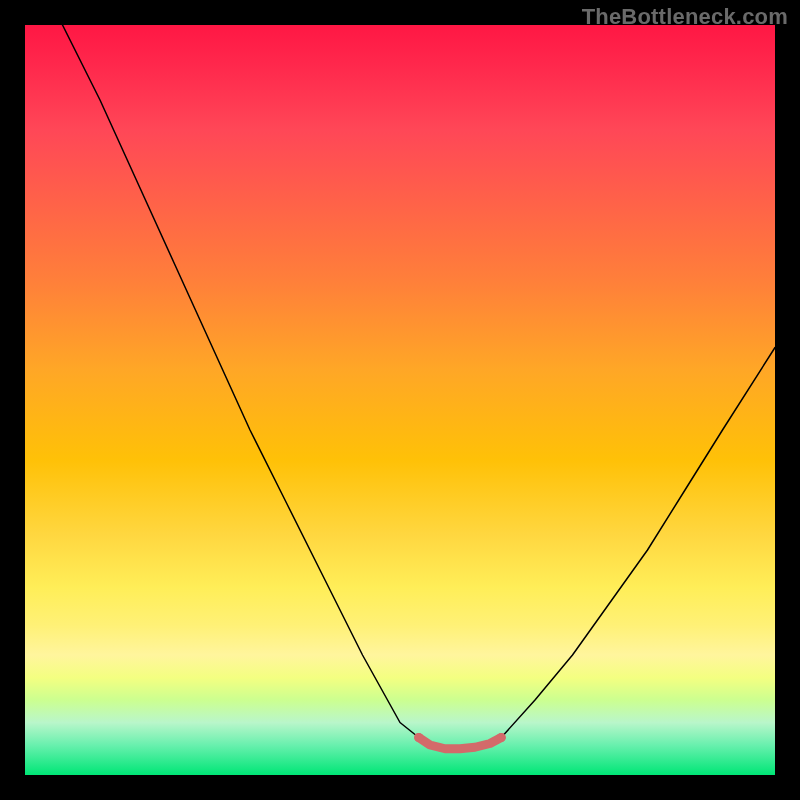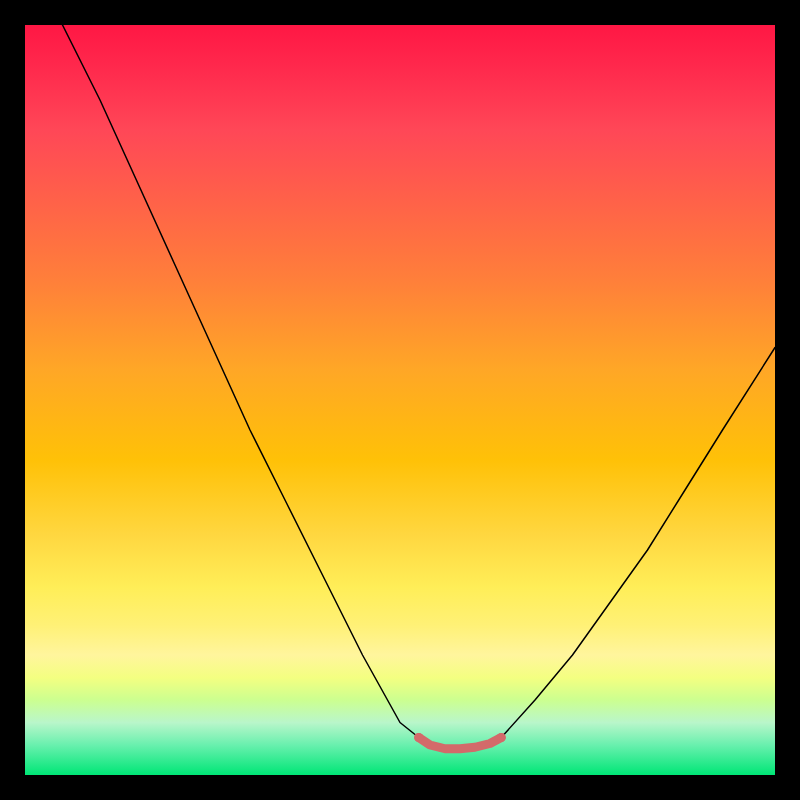--- a/index.html
+++ b/index.html
@@ -50,20 +50,21 @@
     position: absolute;
     left: 0; top: 0;
     width: 100%;
     height: 100%;
   }
 </style>
 </head>
 <body>
 
 <div class="frame">
+  <div class="watermark">TheBottleneck.com</div>
   <div class="plot-area">
     <svg class="curve" viewBox="0 0 750 750" preserveAspectRatio="none">
       <g id="series-group">
           <path d="M37.50 0.00 L75.00 75.00 L112.50 157.50 L150.00 240.00 L187.50 322.50 L225.00 405.00 L262.50 480.00 L300.00 555.00 L337.50 630.00 L375.00 697.50 L393.75 712.50" fill="none" stroke="#000000" stroke-width="1.5" stroke-linecap="round" stroke-linejoin="round"></path>
           <path d="M393.75 712.50 L405.00 720.00 L420.00 723.75 L435.00 723.75 L450.00 722.25 L465.00 718.50 L476.25 712.50" fill="none" stroke="#d36a6a" stroke-width="9" stroke-linecap="round" stroke-linejoin="round"></path>
           <path d="M476.25 712.50 L510.00 675.00 L547.50 630.00 L585.00 577.50 L622.50 525.00 L660.00 465.00 L697.50 405.00 L750.00 322.50" fill="none" stroke="#000000" stroke-width="1.5" stroke-linecap="round" stroke-linejoin="round"></path>
         </g>
       <g id="marker-group">
           <circle cx="393.75" cy="712.50" r="4.5" fill="#d36a6a"></circle>
           <circle cx="476.25" cy="712.50" r="4.5" fill="#d36a6a"></circle>

